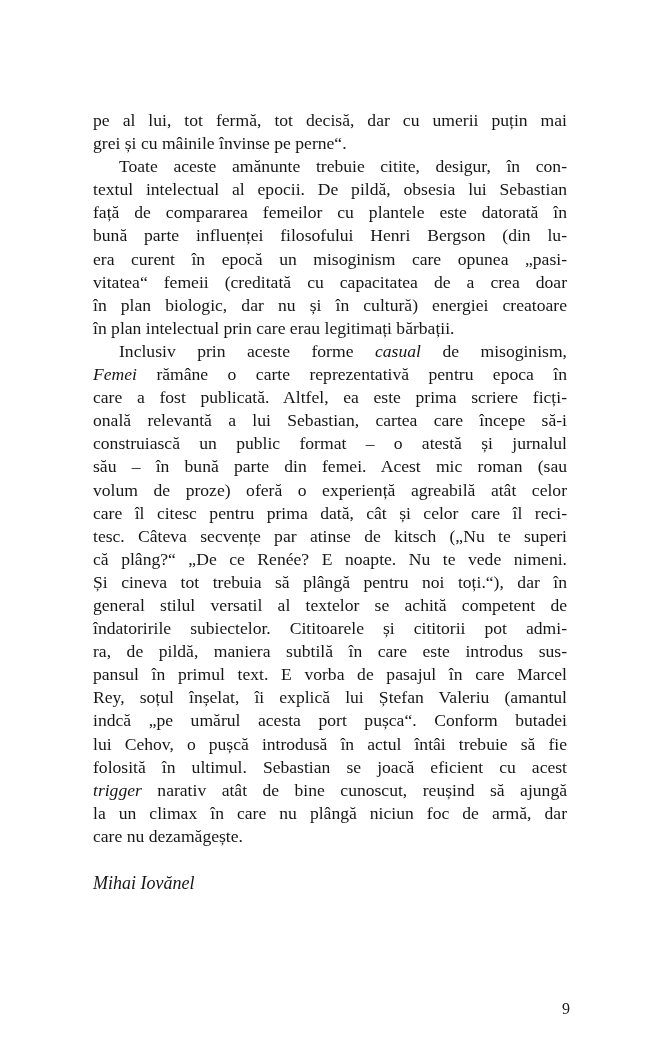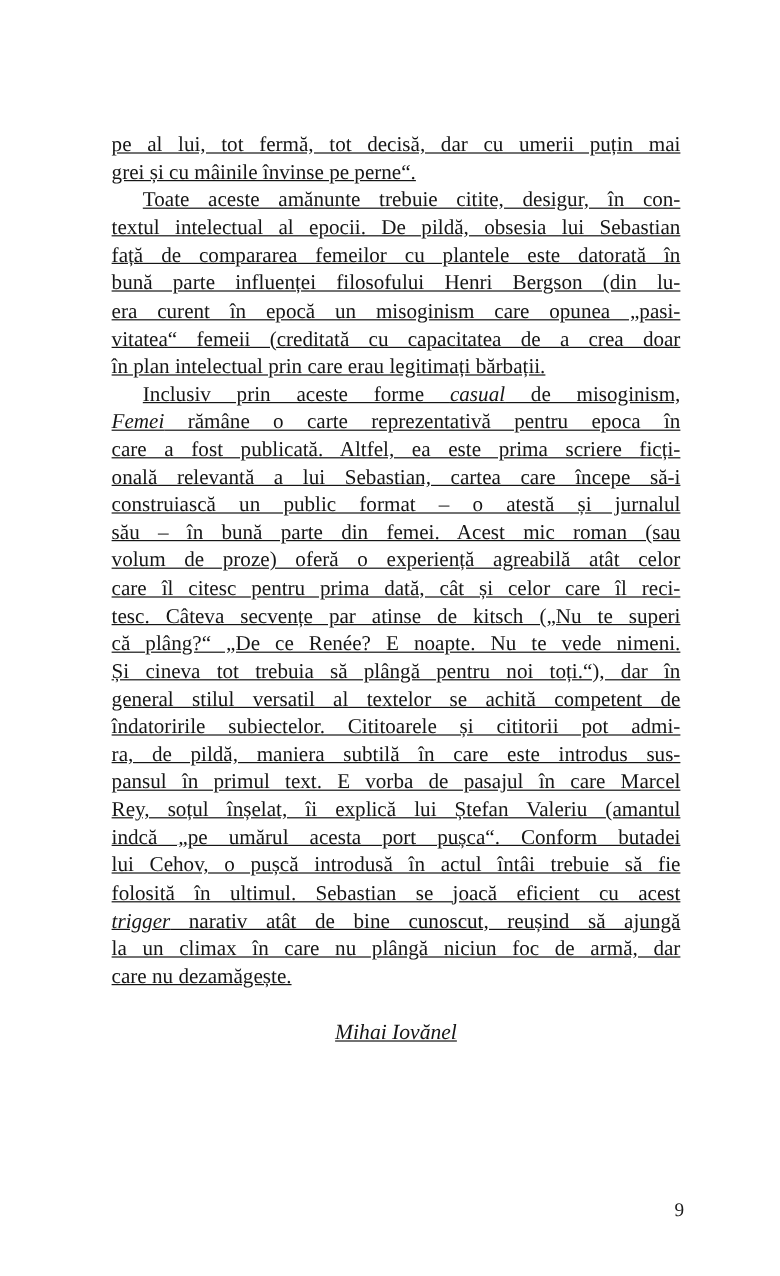--- a/index.html
+++ b/index.html
@@ -13,37 +13,36 @@
     color: #161616;
     overflow: hidden;
   }
   .text-block {
     position: absolute;
     left: 93px;
     top: 109px;
     width: 474px;
     font-size: 17.6px;
     line-height: 23.1px;
-    text-decoration: underline;
   }
   .paragraph { }
   .line {
     white-space: nowrap;
     text-align: left;
   }
   .line.justify {
     white-space: normal;
     text-align: justify;
     text-align-last: justify;
   }
   .line.indent { text-indent: 26px; }
   .line em { font-style: italic; }
   .signature {
     margin-top: 24px;
-    text-align: center;
+    text-align: left;
     font-style: italic;
     font-size: 18px;
   }
   .page-number {
     position: absolute;
     left: 93px;
     top: 1000px;
     width: 477px;
     text-align: right;
     font-size: 16px;
@@ -60,20 +59,21 @@
         <div class="line justify"><span>pe al lui, tot fermă, tot decisă, dar cu umerii puțin mai</span></div>
         <div class="line"><span>grei și cu mâinile învinse pe perne“.</span></div>
       </div>
       <div class="paragraph">
         <div class="line justify indent"><span>Toate aceste amănunte trebuie citite, desigur, în con-</span></div>
         <div class="line justify"><span>textul intelectual al epocii. De pildă, obsesia lui Sebastian</span></div>
         <div class="line justify"><span>față de compararea femeilor cu plantele este datorată în</span></div>
         <div class="line justify"><span>bună parte influenței filosofului Henri Bergson (din lu-</span></div>
         <div class="line justify"><span>era curent în epocă un misoginism care opunea „pasi-</span></div>
         <div class="line justify"><span>vitatea“ femeii (creditată cu capacitatea de a crea doar</span></div>
+        <div class="line justify"><span>în plan biologic, dar nu și în cultură) energiei creatoare</span></div>
         <div class="line"><span>în plan intelectual prin care erau legitimați bărbații.</span></div>
       </div>
       <div class="paragraph">
         <div class="line justify indent"><span>Inclusiv prin aceste forme </span><em>casual</em><span> de misoginism,</span></div>
         <div class="line justify"><em>Femei</em><span> rămâne o carte reprezentativă pentru epoca în</span></div>
         <div class="line justify"><span>care a fost publicată. Altfel, ea este prima scriere ficți-</span></div>
         <div class="line justify"><span>onală relevantă a lui Sebastian, cartea care începe să-i</span></div>
         <div class="line justify"><span>construiască un public format – o atestă și jurnalul</span></div>
         <div class="line justify"><span>său – în bună parte din femei. Acest mic roman (sau</span></div>
         <div class="line justify"><span>volum de proze) oferă o experiență agreabilă atât celor</span></div>

